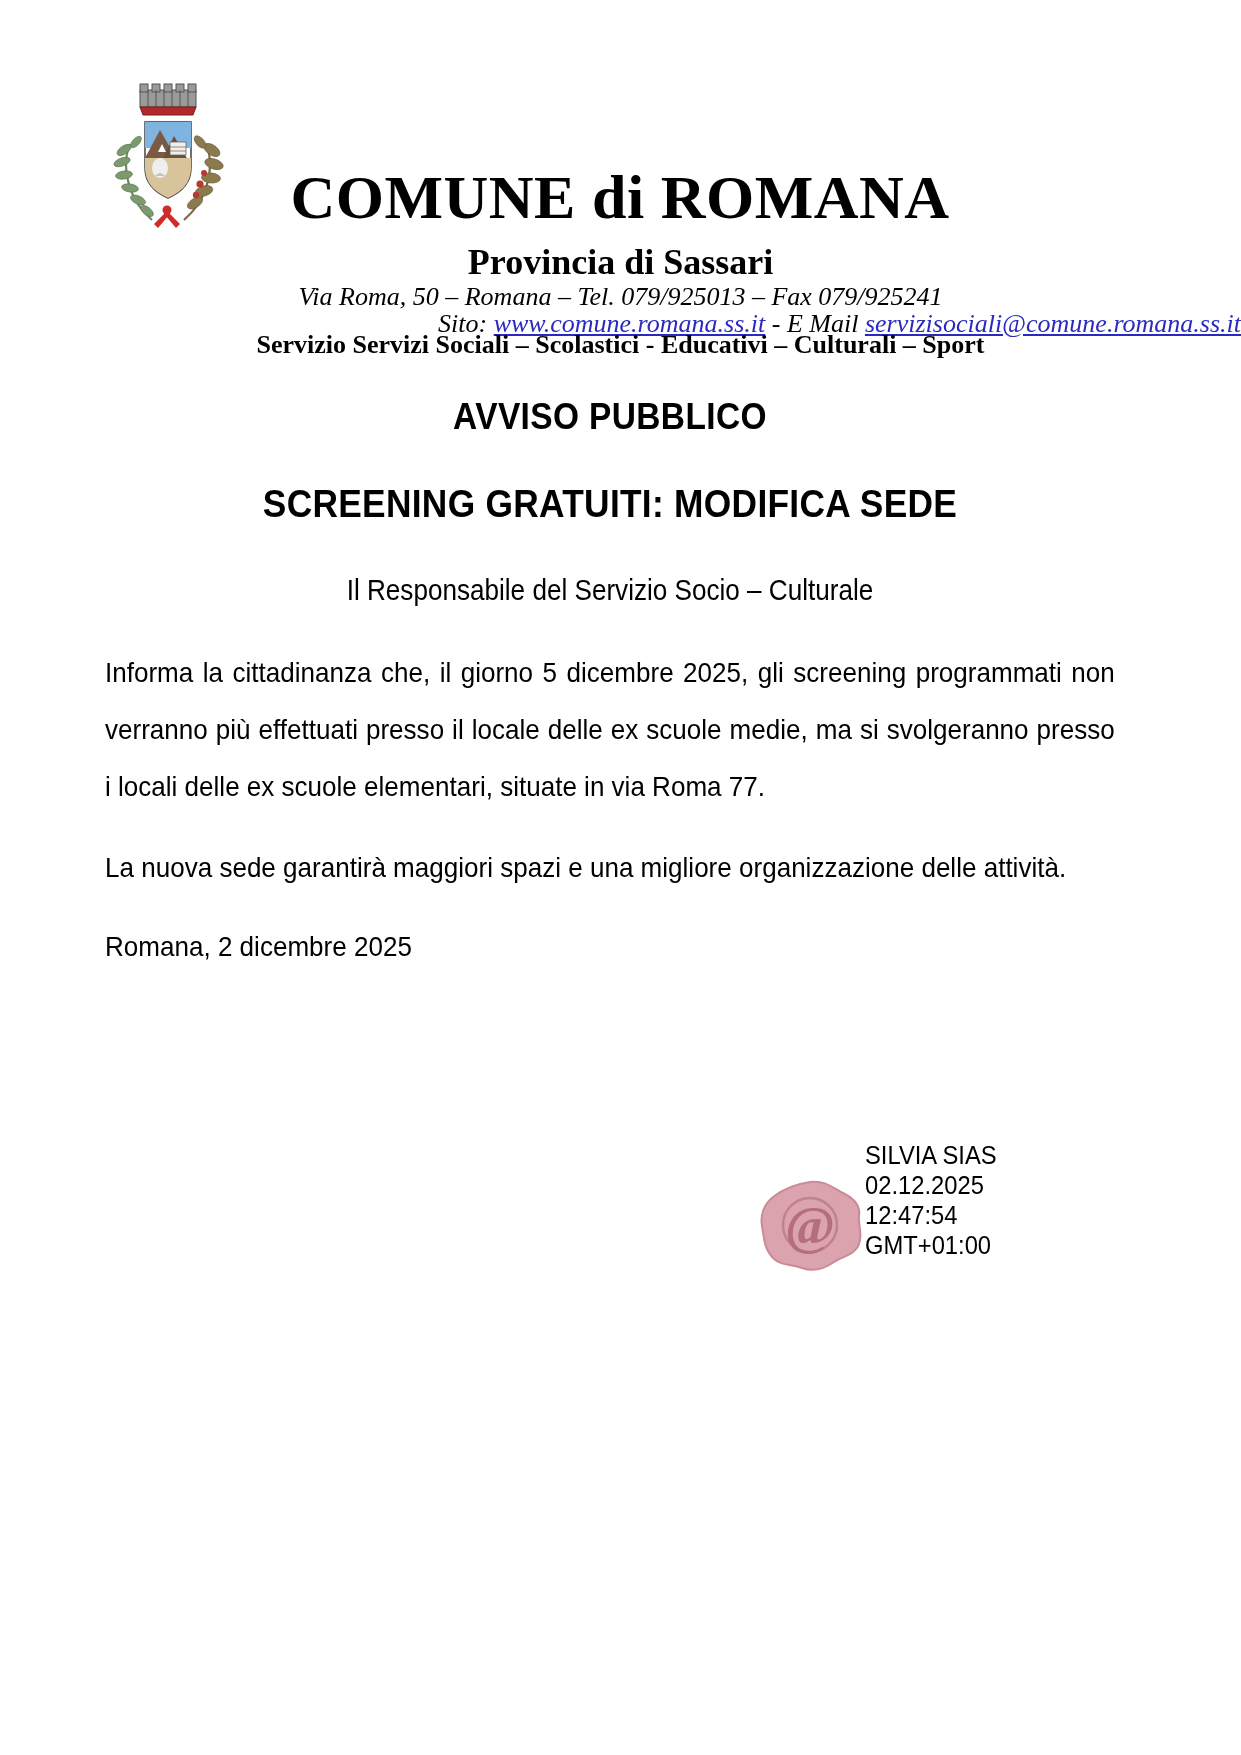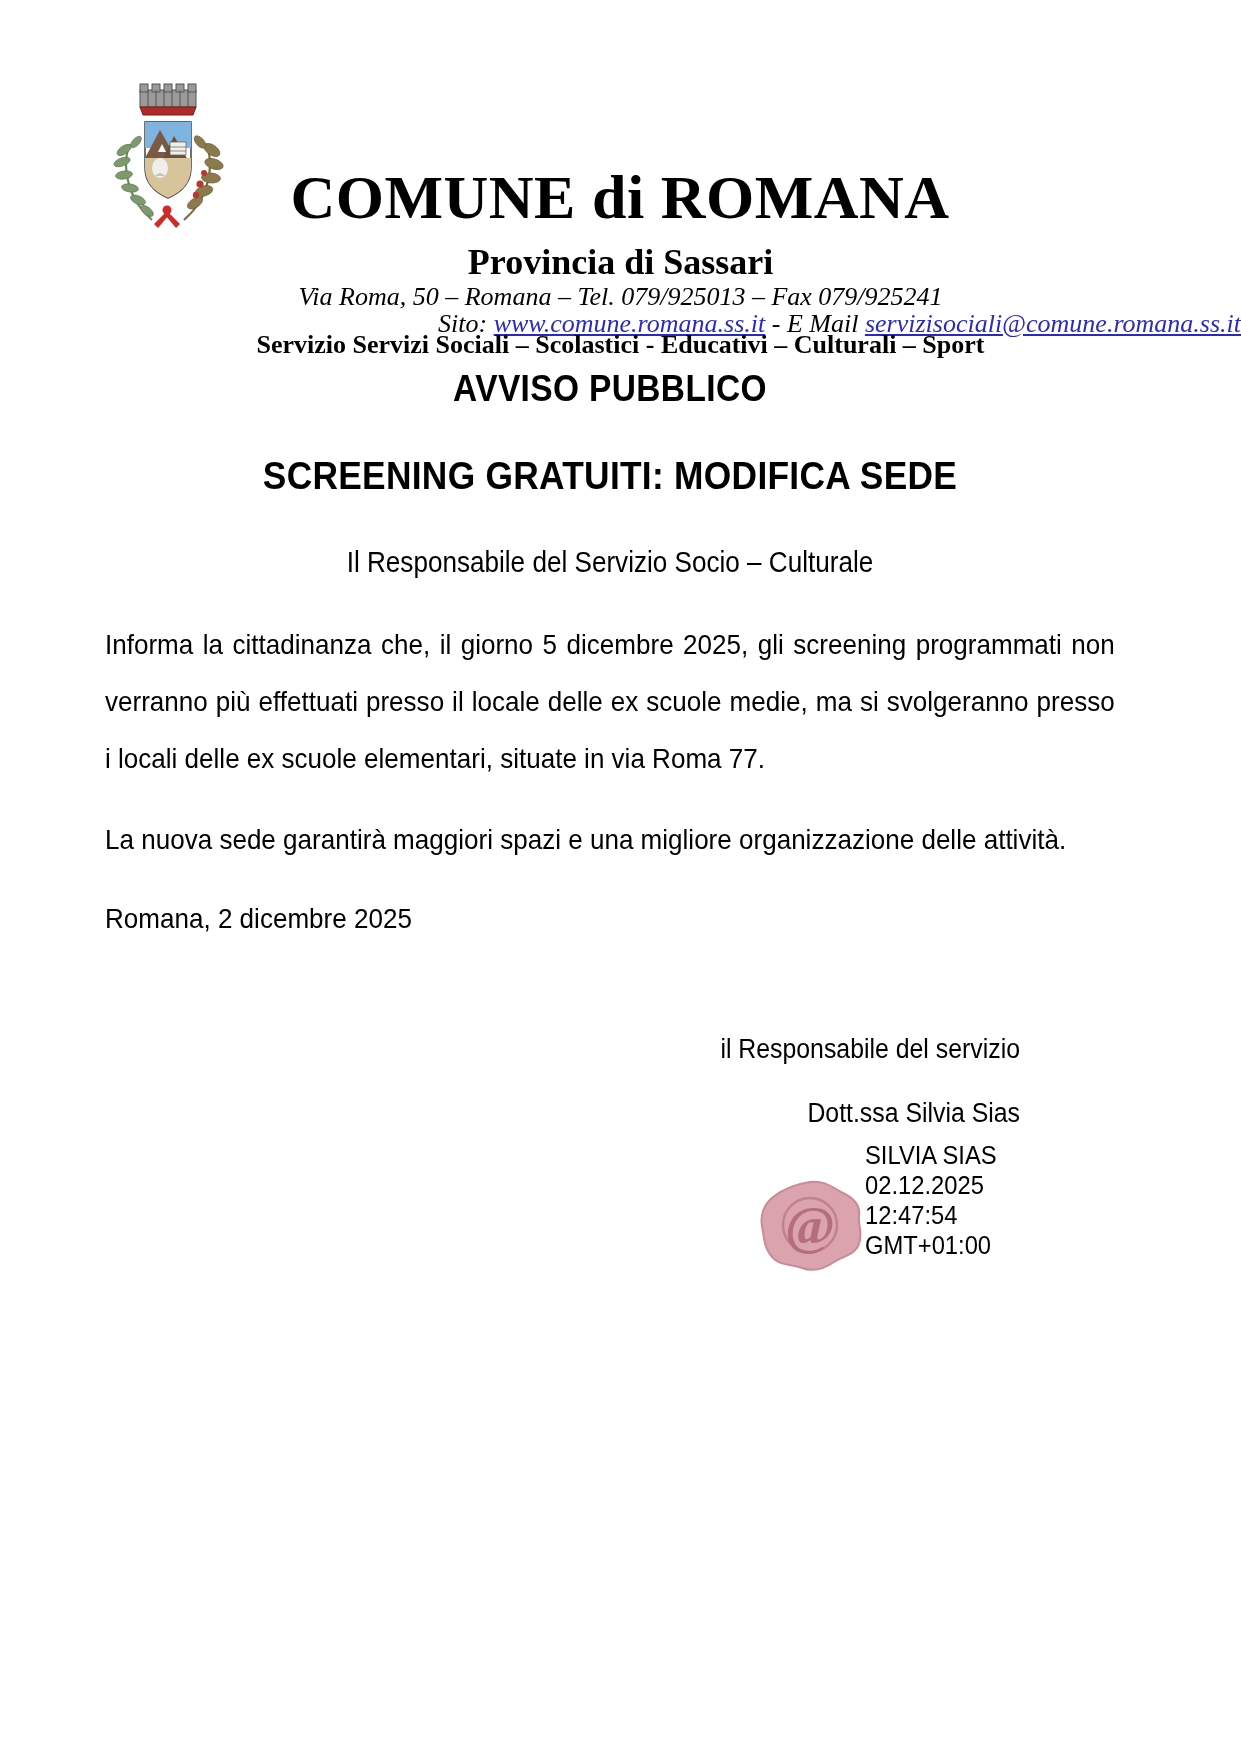--- a/index.html
+++ b/index.html
@@ -100,21 +100,21 @@
     font-weight: bold;
     font-size: 26px;
     line-height: 28px;
     white-space: nowrap;
   }
 
   
   .content {
     position: absolute;
     left: 105px;
-    top: 368px;
+    top: 396px;
     width: 1010px;
   }
 
   .h-avviso {
     text-align: center;
     font-family: "Liberation Sans Narrow", "Liberation Sans", sans-serif;
     font-weight: bold;
     font-size: 36px;
     line-height: 42px;
     letter-spacing: 0.4px;
@@ -298,24 +298,20 @@
 
   <div class="content">
     <div class="h-avviso">AVVISO PUBBLICO</div>
     <div class="h-screening">SCREENING GRATUITI: MODIFICA SEDE</div>
     <div class="h-resp">Il Responsabile del Servizio Socio – Culturale</div>
     <div class="para">Informa la cittadinanza che, il giorno 5 dicembre 2025, gli screening programmati non verranno più effettuati presso il locale delle ex scuole medie, ma si svolgeranno presso i locali delle ex scuole elementari, situate in via Roma 77.</div>
     <div class="para para-2 nojustify">La nuova sede garantirà maggiori spazi e una migliore organizzazione delle attività.</div>
     <div class="para para-date nojustify">Romana, 2 dicembre 2025</div>
   </div>
 
-  <div class="sig-block">
-    <div class="sig-role">il Responsabile del servizio</div>
-    <div class="sig-name">Dott.ssa Silvia Sias</div>
-  </div>
 
   <div class="seal-wrap">
     <svg class="seal-stamp" viewBox="0 0 110 95">
       <path d="M55 4
                C70 2 78 10 86 14
                C97 19 106 26 104 38
                C103 48 108 56 104 66
                C100 77 88 78 79 84
                C69 91 58 94 47 90
                C36 86 26 88 18 80

